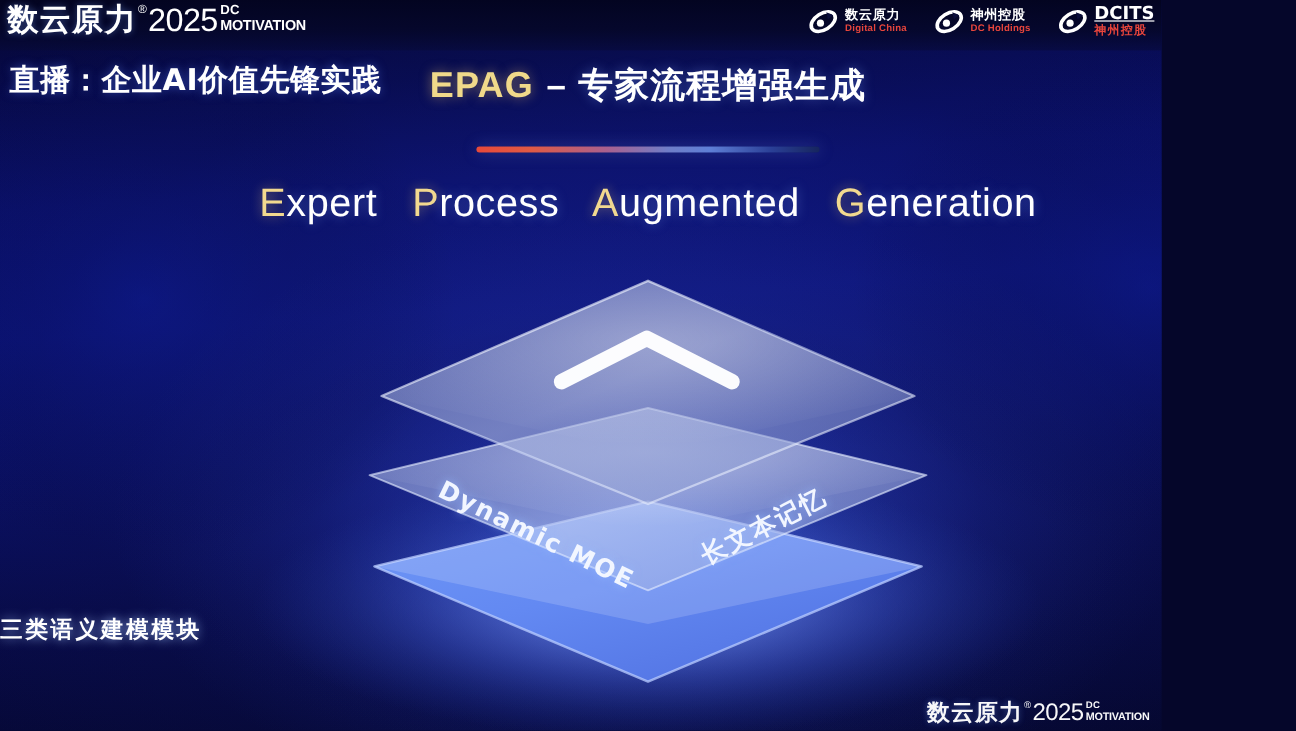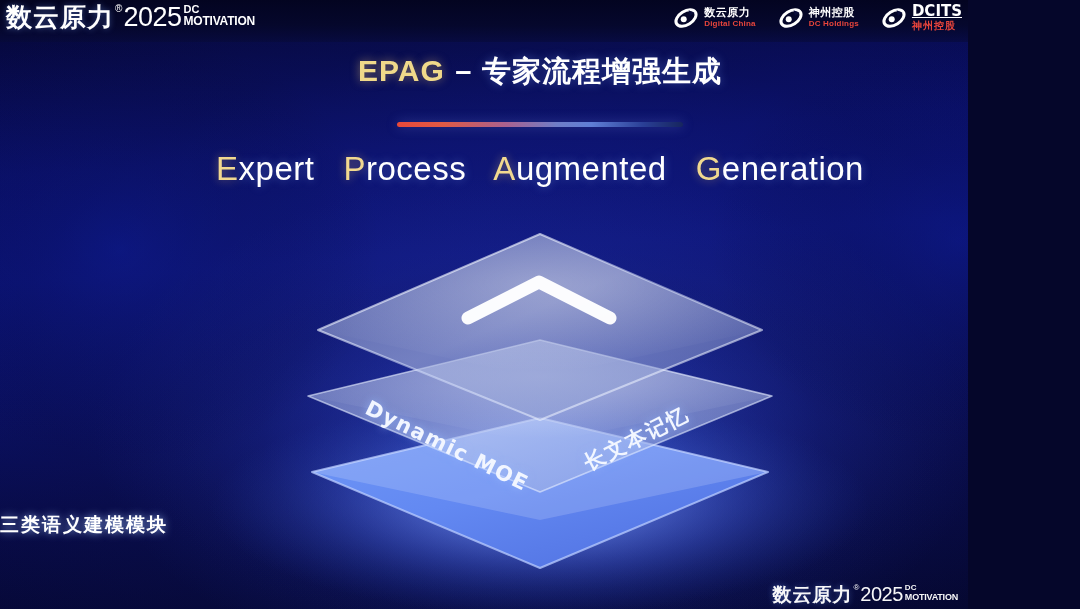--- a/index.html
+++ b/index.html
@@ -302,20 +302,21 @@
   <div id="brand">
     <span class="brand-cn">数云原力</span>
     <span class="brand-reg">®</span>
     <span class="brand-year">2025</span>
     <span class="brand-sub">
       <span class="brand-dc">DC</span>
       <span class="brand-mot">MOTIVATION</span>
     </span>
   </div>
 
+  <div id="liveline">直播：企业AI价值先锋实践</div>
 
   <div id="logos">
 
     <div class="logo">
       <svg class="swoosh" viewBox="0 0 40 40">
         <ellipse cx="20" cy="20" rx="17" ry="10.5" transform="rotate(-32 20 20)" fill="none" stroke="#ffffff" stroke-width="4.6"></ellipse>
         <path d="M24 8 L33 12 L26 17 Z" fill="#0a0d3a"></path>
         <circle cx="16.5" cy="22" r="4.6" fill="#ffffff"></circle>
       </svg>
       <span class="logo-txt">

